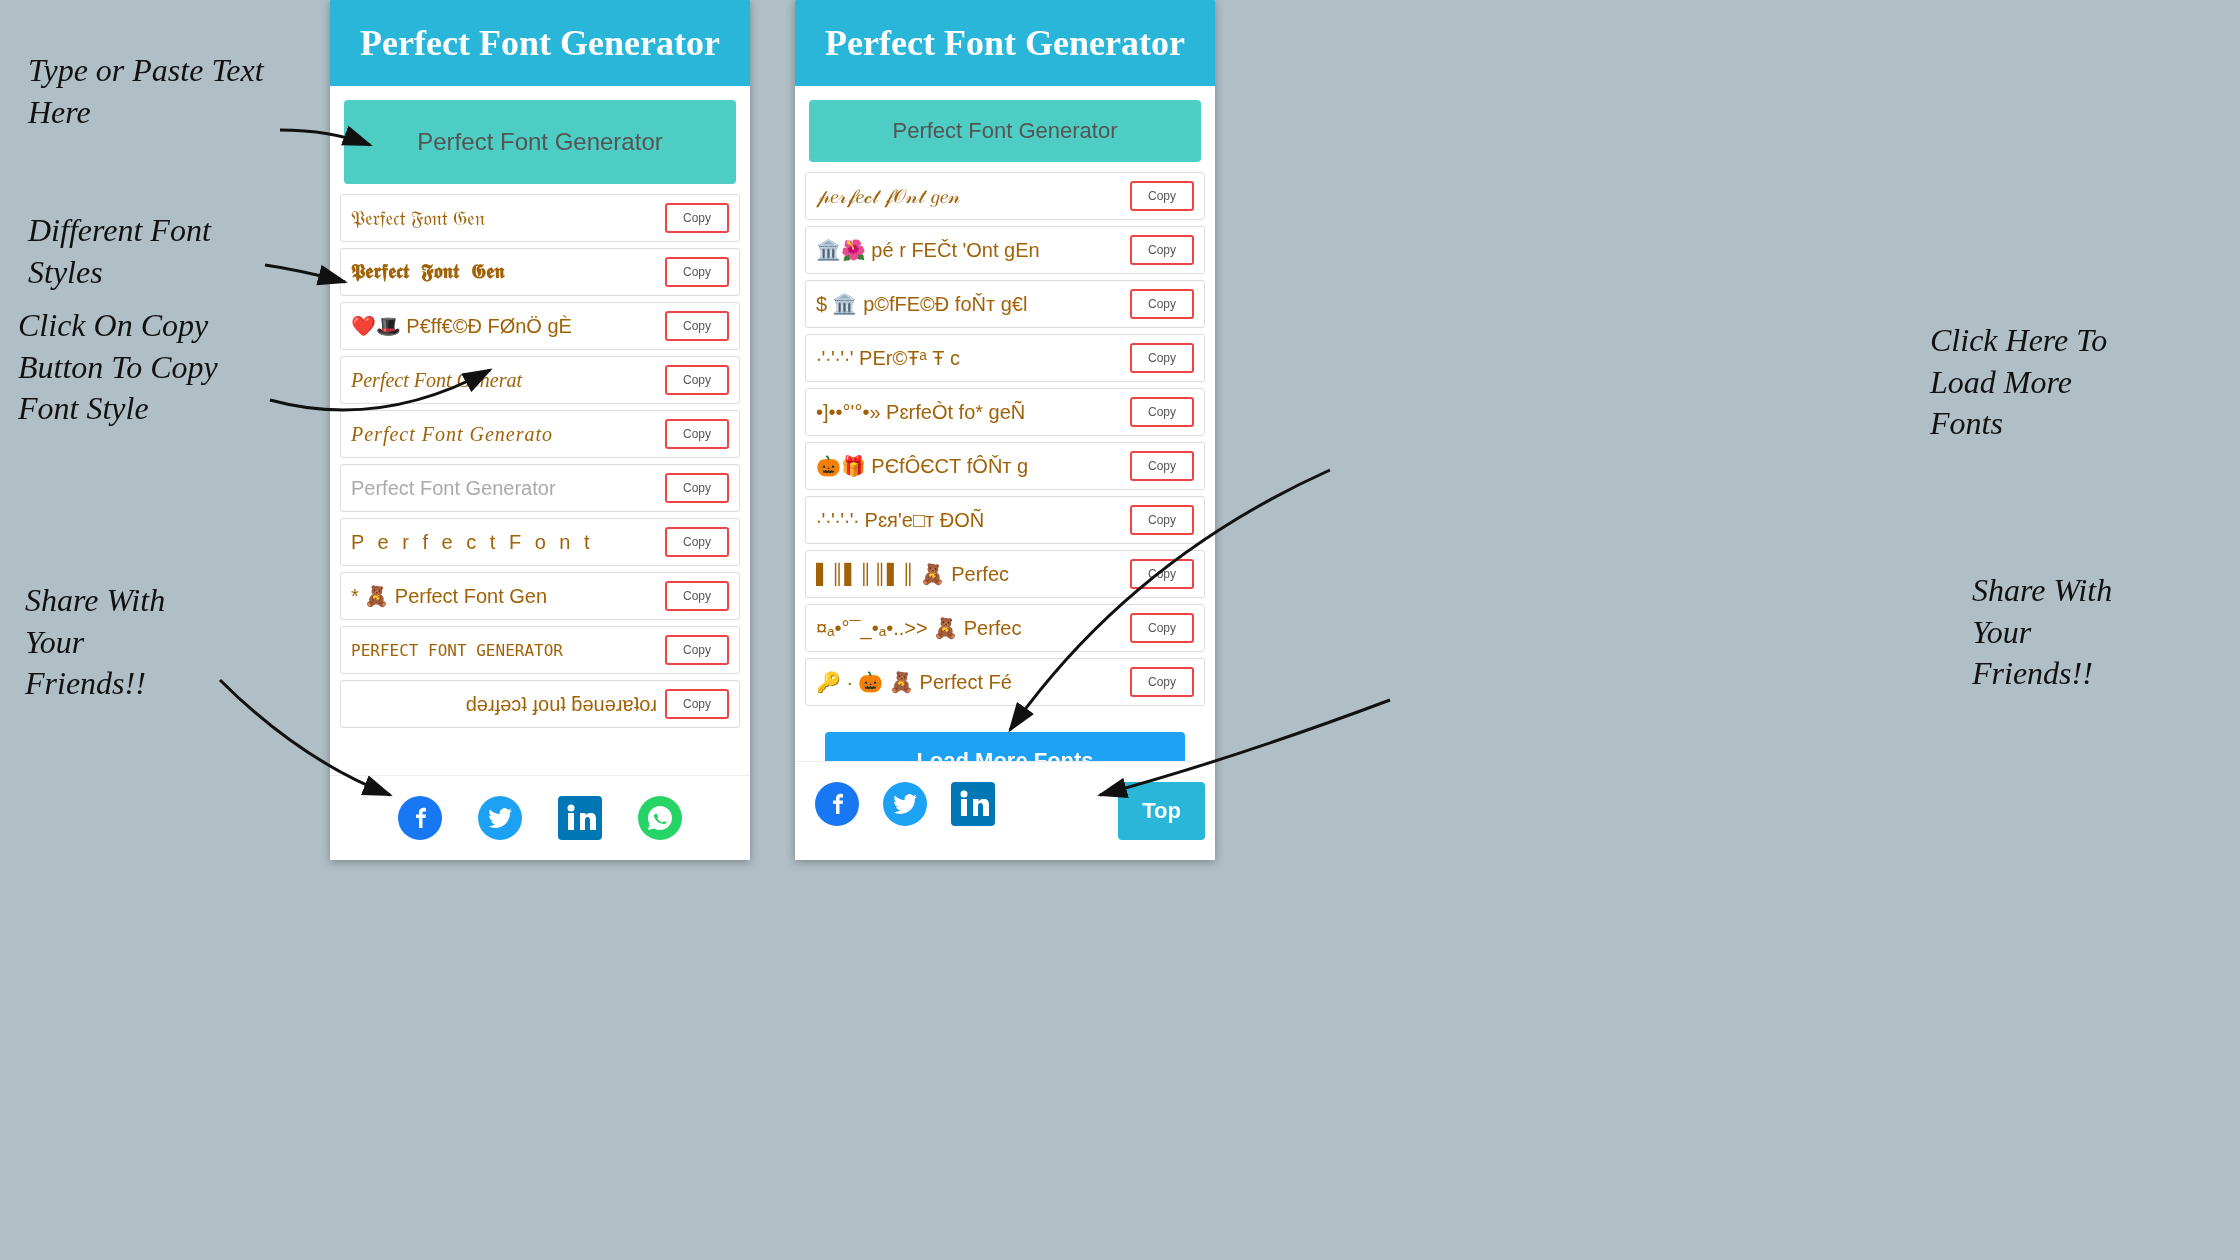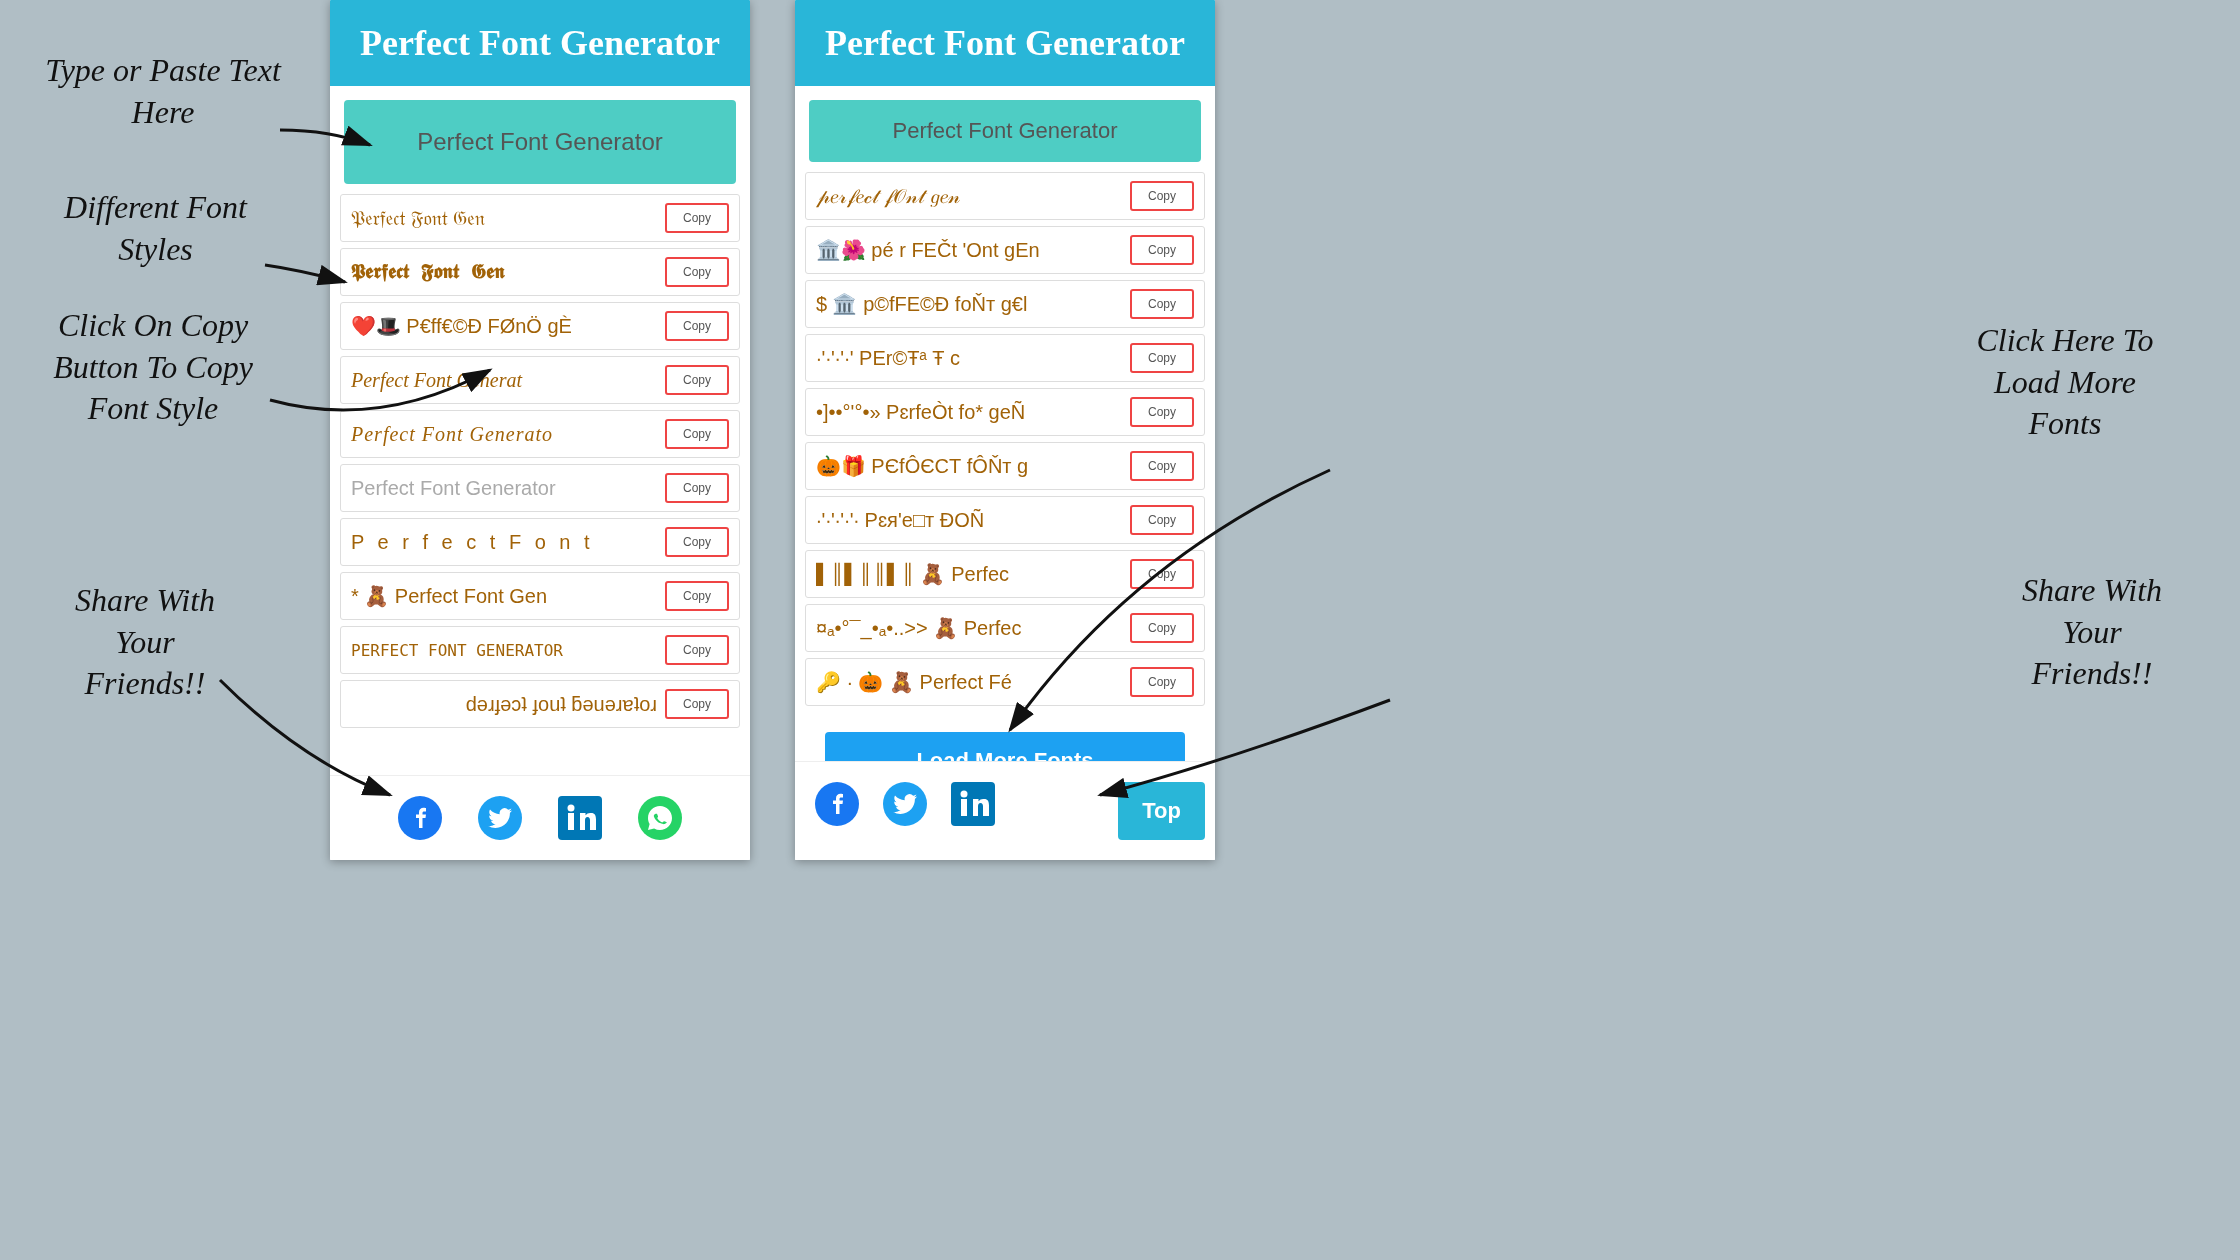--- a/index.html
+++ b/index.html
@@ -12,21 +12,20 @@
       position: relative;
     }
 
     
     .annotation {
       position: absolute;
       font-family: 'Comic Sans MS', 'Brush Script MT', cursive;
       font-style: italic;
       font-size: 32px;
       color: #111;
-      text-align: center;
       line-height: 1.3;
       pointer-events: none;
     }
 
     
     .phone-panel {
       position: absolute;
       top: 0;
       width: 420px;
       background: white;
@@ -348,21 +347,21 @@
       <path d="M22 17h5.5v2.3A6 6 0 0133 17c4 0 5 2.7 5 6.5V34h-6V24.5c0-2-.7-3.5-2.5-3.5s-2.5 1.3-2.5 3.5V34H22V17z" fill="white"></path>
     </svg>
     <button class="top-btn" style="position:static; margin-left:auto; margin-right:10px;">Top</button>
   </div>
 </div>
 
 <div class="annotation ann-type" style="top:50px; left:28px; width:270px;">
   Type or Paste Text<br>Here
 </div>
 
-<div class="annotation ann-fonts" style="top:187px; left:28px; width:255px;">
+<div class="annotation ann-fonts" style="top:210px; left:28px; width:255px;">
   Different Font<br>Styles
 </div>
 
 <div class="annotation ann-copy" style="top:305px; left:18px; width:270px;">
   Click On Copy<br>Button To Copy<br>Font Style
 </div>
 
 <div class="annotation ann-share-left" style="top:580px; left:25px; width:240px;">
   Share With<br>Your<br>Friends!!
 </div>

